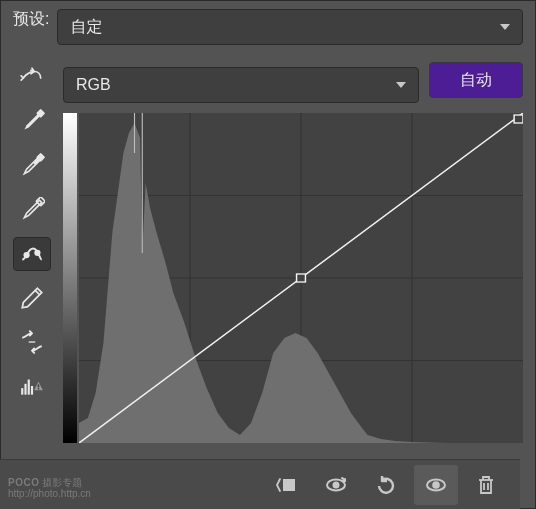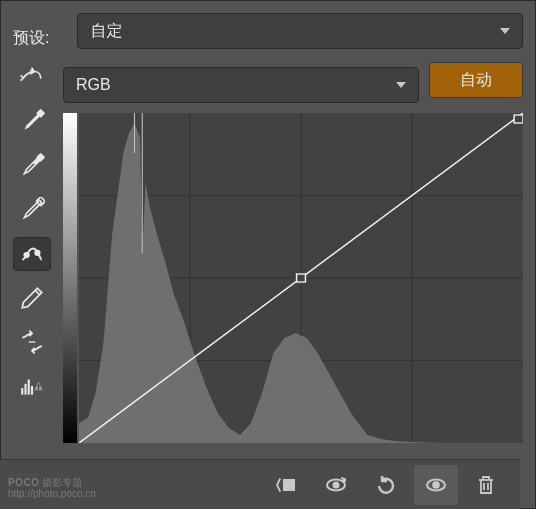--- a/index.html
+++ b/index.html
@@ -10,23 +10,23 @@
     font-family: "Microsoft YaHei", -apple-system, sans-serif;
     color: #e8e8e8;
     font-size: 14px;
     overflow: hidden;
     border: 1px solid #2a2a2a;
   }
   
   
   .preset-row {
     display: flex;
-    align-items: flex-end;
+    align-items: flex-start;
     padding: 8px 12px;
-    gap: 28px;
+    gap: 8px;
     height: 56px;
   }
   .preset-label {
     font-size: 16px;
     color: #e8e8e8;
   }
   .preset-select {
     flex: 1;
     height: 36px;
     background: #3f3f3f;
@@ -99,21 +99,21 @@
     font-size: 16px;
     padding: 0 12px;
     display: flex;
     align-items: center;
     justify-content: space-between;
     margin-top: 10px;
   }
   .auto-btn {
     width: 94px;
     height: 36px;
-    background: #a16207;
+    background: #4c1d95;
     border: 1px solid #3a3a3a;
     border-radius: 4px;
     color: #e8e8e8;
     font-size: 16px;
     display: flex;
     align-items: center;
     justify-content: center;
   }
   
   
@@ -298,21 +298,21 @@
         </svg>
       </div>
     </div>
   </div>
 </div>
 
 <div class="bottom-bar">
   <div class="watermark">
     <span class="brand">POCO</span>
     <span>摄影专题</span><br>
-    <span>http://photo.poco.cn</span>
+    <span>http://photo.http.cn</span>
   </div>
 
   <div class="bottom-btn">
     <svg viewBox="0 0 24 24" fill="none" stroke="currentColor" stroke-width="1.8">
       <path d="M6 6 L3 12 L6 18" stroke-linecap="round"></path>
       <rect x="9" y="6" width="12" height="12" fill="currentColor" stroke="none"></rect>
     </svg>
   </div>
   <div class="bottom-btn">
     <svg viewBox="0 0 24 24" fill="none" stroke="currentColor" stroke-width="2">

